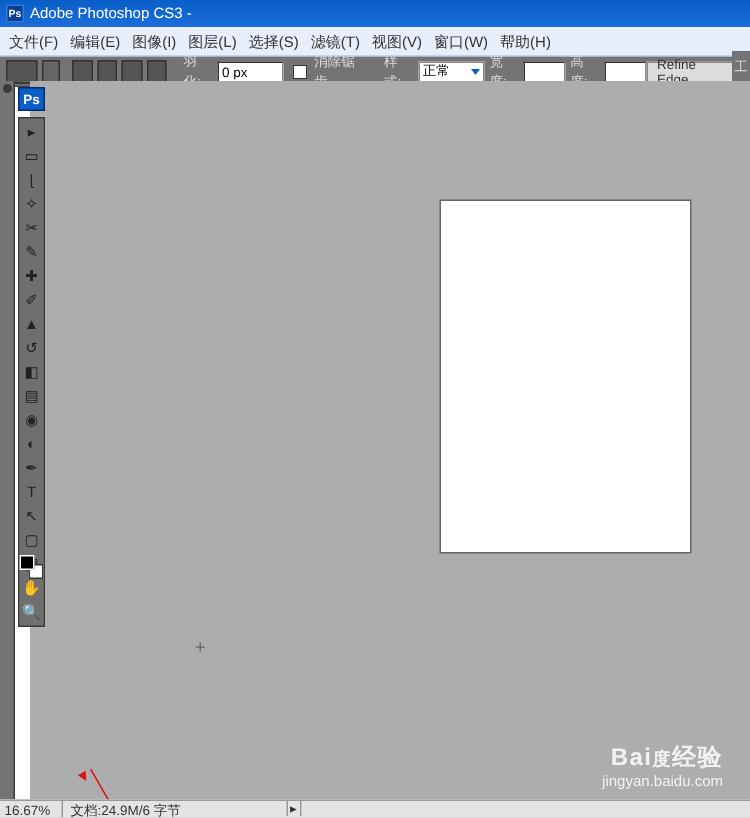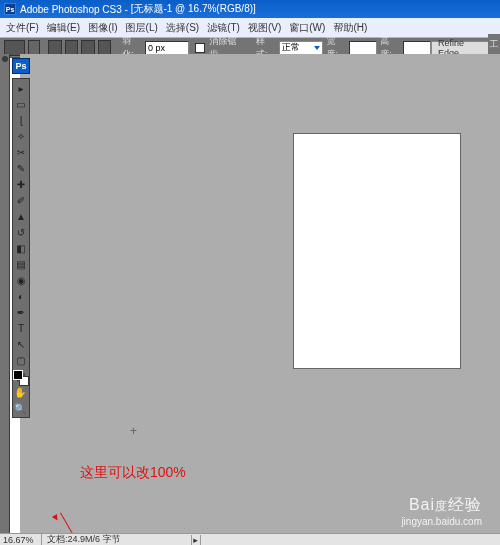--- a/index.html
+++ b/index.html
@@ -32,39 +32,38 @@
 .swatch-bg { width: 10px; height: 10px; background: #fff; border: 1px solid #333; position: absolute; top: 296px; left: 6px; }
 .toolbox-inner { position: relative; }
 
 .canvas-container { flex: 1; background: #adadad; position: relative; margin-left: 10px; }
 .canvas { position: absolute; top: 80px; right: 40px; width: 166px; height: 234px; background: #fff; box-shadow: 0 0 0 1px #666; }
 .cross { position: absolute; top: 370px; left: 110px; color: #666; font-size: 12px; }
 .anno { position: absolute; top: 410px; left: 60px; color: #d11; font-size: 14px; }
 .arrow-line { position: absolute; bottom: 20px; left: 40px; width: 30px; height: 1px; background: #d11; transform: rotate(60deg); transform-origin: left bottom; }
 .arrow-head { position: absolute; bottom: 12px; left: 33px; width: 0; height: 0; border-top: 6px solid #d11; border-left: 3px solid transparent; border-right: 3px solid transparent; transform: rotate(-30deg); }
 
-.statusbar { position: absolute; bottom: 0; left: 0; right: 0; height: 12px; background: #e4e4e4; border-top: 1px solid #999; display: flex; align-items: center; font-size: 9px; color: #333; }
+.statusbar { position: absolute; bottom: 0; left: 0; right: 0; height: 12px; background: #e4e4e4; border-top: 1px solid #999; display: flex; align-items: flex-start; font-size: 9px; color: #333; }
 .status-zoom { width: 42px; border-right: 1px solid #999; padding-left: 3px; height: 100%; display: flex; align-items: center; }
 .status-info { padding-left: 5px; }
 .status-arrow { width: 10px; text-align: center; border-left: 1px solid #999; border-right: 1px solid #999; margin-left: 70px; }
 
 .watermark { position: absolute; bottom: 18px; right: 18px; color: #fff; font-size: 10px; opacity: 0.85; text-align: right; font-family: Arial, sans-serif; }
-.watermark .big { font-size: 16px; font-weight: normal; letter-spacing: 1px; margin-top: 32px; }
+.watermark .big { font-size: 16px; font-weight: bold; letter-spacing: 1px; margin-top: 32px; }
 .watermark .big .du { font-size: 12px; }
 
 .right-edge { position: absolute; top: 34px; right: 0; width: 12px; height: 20px; background: #747474; display: flex; align-items: center; justify-content: center; font-size: 9px; color: #ddd; }
 </style>
 </head>
 <body>
 
 <div class="titlebar">
   <span class="ps-ico">Ps</span>
   <span>Adobe Photoshop CS3</span>
   <span>&nbsp;-&nbsp;</span>
-  <span>[无标题-1 @ 16.7%(RGB/8)]</span>
 </div>
 
 <div class="menubar">
   <span>文件(F)</span>
   <span>编辑(E)</span>
   <span>图像(I)</span>
   <span>图层(L)</span>
   <span>选择(S)</span>
   <span>滤镜(T)</span>
   <span>视图(V)</span>
@@ -98,21 +97,20 @@
 
 <div class="right-edge">工</div>
 
 <div class="workarea">
   <div class="left-rail">
     <div class="left-dot"></div>
   </div>
   <div class="canvas-container">
     <div class="canvas"></div>
     <div class="cross">+</div>
-    <div class="anno">这里可以改100%</div>
     <div class="arrow-line"></div>
     <div class="arrow-head"></div>
   </div>
 </div>
 
 <div class="ps-badge">Ps</div>
 
 <div class="toolbox">
   <div class="toolbox-inner">
     <div class="tool">▸</div>

